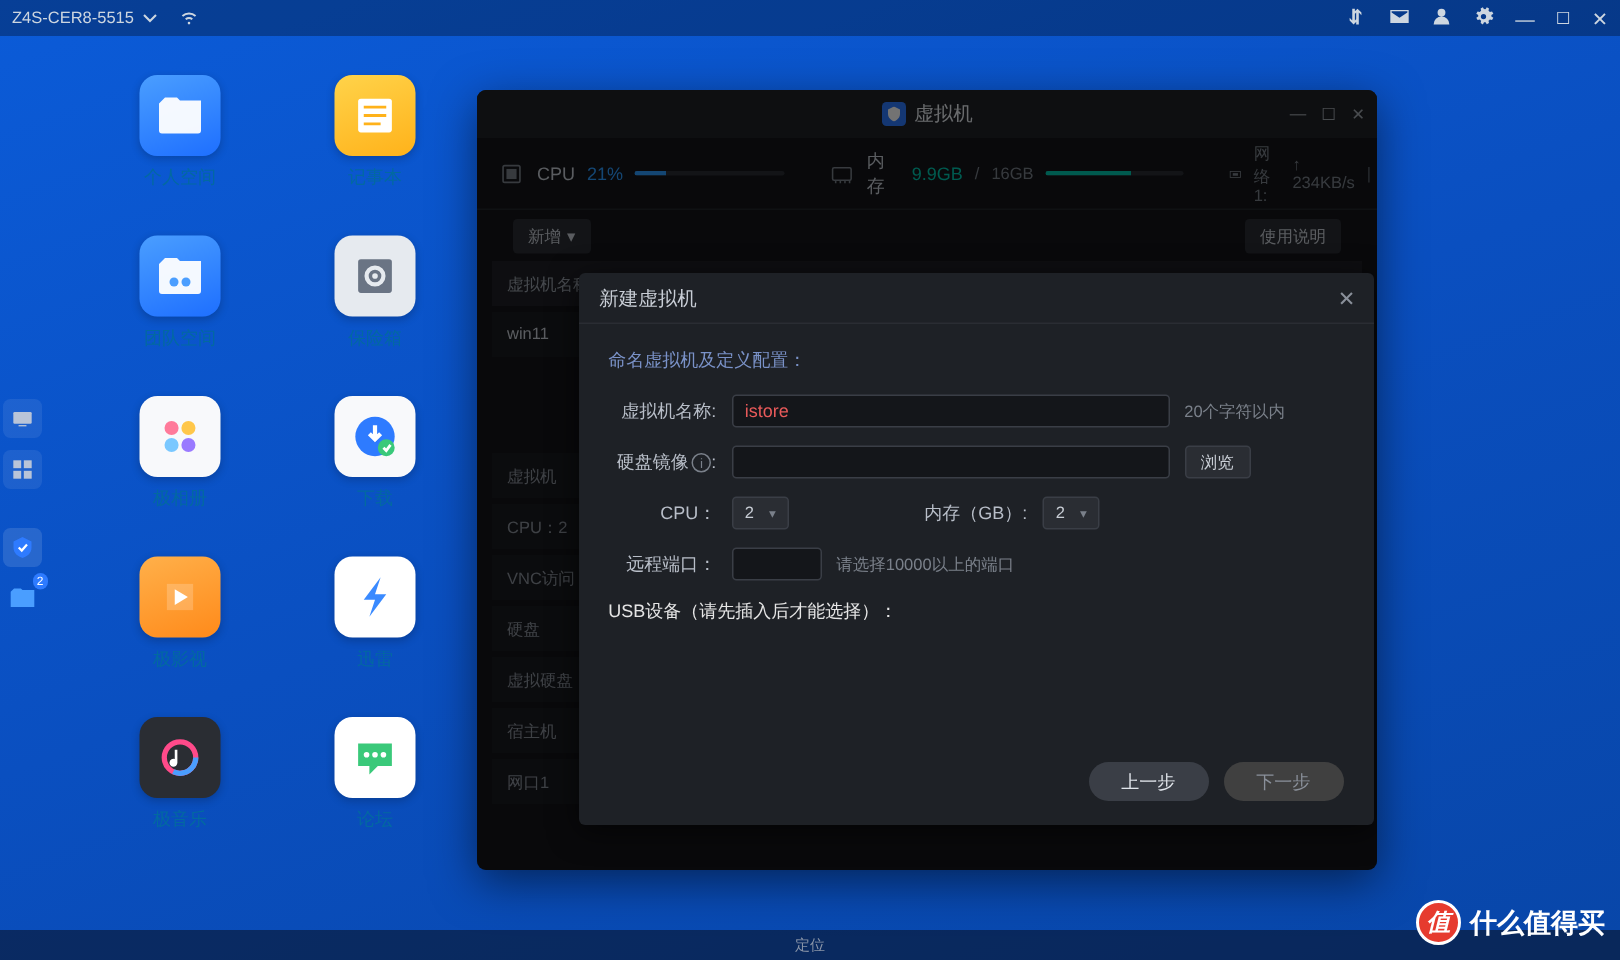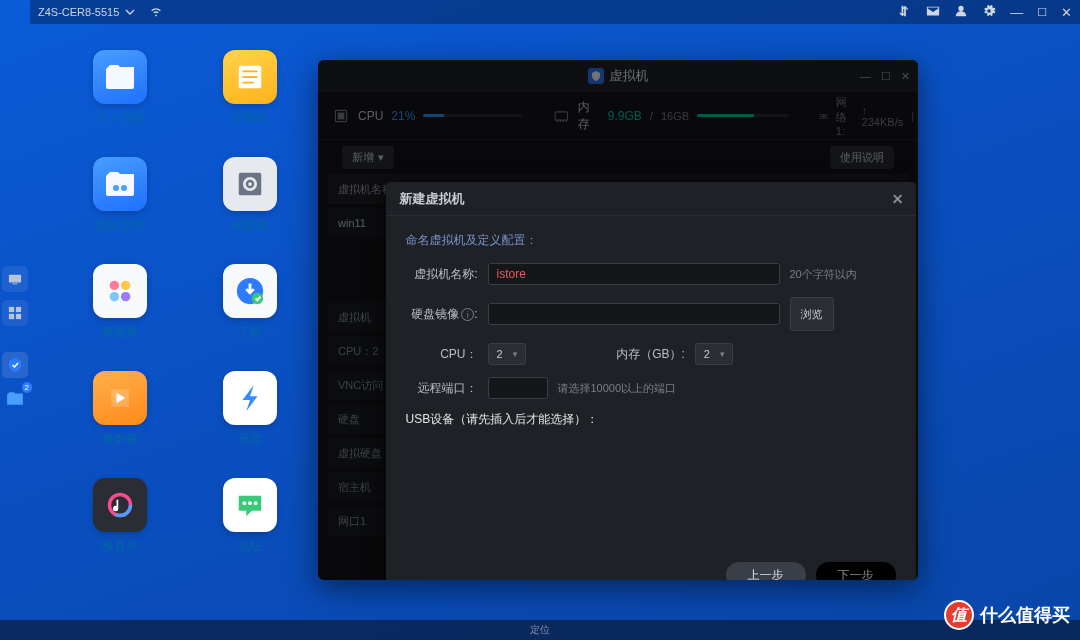--- a/index.html
+++ b/index.html
@@ -1,19 +1,19 @@
 <!DOCTYPE html>
 <html><head>
 <meta charset="utf-8">
 <style>
 * { margin: 0; padding: 0; box-sizing: border-box; font-family: "Microsoft YaHei", "PingFang SC", sans-serif; }
 body { width: 1080px; height: 640px; overflow: hidden; background: linear-gradient(160deg, #0b5bd8 0%, #0a4fc0 50%, #0846a8 100%); position: relative; }
 
 
-.taskbar { height: 24px; background: rgba(0,0,0,0.3); display: flex; align-items: center; padding: 0 8px; color: #cdd6e0; font-size: 11px; margin-left: 30px; }
+.taskbar { height: 24px; background: rgba(0,0,0,0.3); display: flex; align-items: center; padding: 0 8px; color: #cdd6e0; font-size: 11px; }
 .taskbar .hostname { display: flex; align-items: center; gap: 6px; cursor: pointer; }
 .taskbar .hostname svg { width: 10px; height: 10px; }
 .taskbar .wifi { margin-left: 14px; }
 .taskbar .spacer { flex: 1; }
 .taskbar .tray { display: flex; gap: 14px; align-items: center; }
 .taskbar .tray > * { cursor: pointer; }
 .tray svg { width: 14px; height: 14px; fill: #cdd6e0; }
 
 
 .launcher { position: absolute; left: 0; top: 260px; width: 30px; display: flex; flex-direction: column; gap: 8px; align-items: center; padding: 6px 0; }
@@ -55,38 +55,38 @@
 .tbtn { background: #2a2d33; padding: 4px 10px; border-radius: 3px; font-size: 11px; color: #c8cdd5; cursor: pointer; display: flex; align-items: center; gap: 4px; }
 .tbtn.right { margin-left: auto; }
 .vm-body { padding: 0 10px; }
 .vm-row { height: 30px; display: flex; align-items: center; background: #1a1c20; margin-bottom: 4px; padding: 0 10px; font-size: 11px; color: #8a909a; }
 .vm-row.header { background: #1f2126; color: #9aa0aa; }
 .vm-row .cell1 { width: 60px; }
 
 
 .modal-back { position: absolute; inset: 0; background: rgba(0,0,0,0.55); display: flex; align-items: flex-start; justify-content: center; }
 .modal { margin-top: 122px; margin-left: 65px; width: 530px; background: #1e2126; border-radius: 4px; box-shadow: 0 4px 20px rgba(0,0,0,0.6); color: #c8cdd5; font-size: 12px; }
-.modal-h { height: 34px; display: flex; align-items: center; padding: 0 14px; font-size: 13px; font-weight: 700; border-bottom: 1px solid #2a2d33; position: relative; }
+.modal-h { height: 34px; display: flex; align-items: center; padding: 0 14px; font-size: 13px; font-weight: 400; border-bottom: 1px solid #2a2d33; position: relative; }
 .modal-h .x { position: absolute; right: 12px; color: #8a909a; cursor: pointer; font-size: 14px; }
 .modal-b { padding: 16px 20px 10px; }
 .mb-title { color: #7a92c8; font-size: 12px; margin-bottom: 14px; }
 .mrow { display: flex; align-items: center; margin-bottom: 12px; gap: 10px; }
 .mrow .lbl { width: 72px; text-align: right; color: #b8bec8; font-size: 12px; }
 .mrow input[type=text] { background: #14161a; border: 1px solid #3a3e46; border-radius: 3px; height: 22px; padding: 0 8px; color: #e85a5a; font-size: 12px; outline: none; }
 .mrow input.w260 { width: 292px; }
 .mrow input.w60 { width: 60px; color: #c8cdd5; }
 .mrow .hint { color: #7a808a; font-size: 11px; }
 .msel { background: #2a2d33; border: 1px solid #3a3e46; border-radius: 3px; height: 22px; padding: 0 8px; color: #c8cdd5; font-size: 11px; display: flex; align-items: center; gap: 6px; cursor: pointer; }
 .msel::after { content: "▾"; font-size: 9px; color: #7a808a; margin-left: 4px; }
-.btn-browse { background: #2a2d33; border: 1px solid #3a3e46; border-radius: 3px; height: 22px; padding: 16px 10px; color: #c8cdd5; font-size: 11px; cursor: pointer; display: flex; align-items: center; }
+.btn-browse { background: #2a2d33; border: 1px solid #3a3e46; border-radius: 3px; height: 22px; padding: 4px 10px; color: #c8cdd5; font-size: 11px; cursor: pointer; display: flex; align-items: center; }
 .info-ic { width: 13px; height: 13px; border: 1px solid #7a808a; border-radius: 50%; display: inline-flex; align-items: center; justify-content: center; font-size: 9px; color: #7a808a; margin-left: 2px; }
 .modal-f { display: flex; justify-content: flex-end; gap: 10px; padding: 10px 20px 16px; }
-.fbtn { height: 26px; padding: 0 22px; border-radius: 13px; font-size: 12px; display: flex; align-items: center; cursor: pointer; margin-top: 42px; }
+.fbtn { height: 26px; padding: 0 22px; border-radius: 13px; font-size: 12px; display: flex; align-items: center; cursor: pointer; }
 .fbtn.sec { background: #3a3e46; color: #e0e4ea; }
-.fbtn.pri { background: #000000; color: #8a909a; }
+.fbtn.pri { background: #404040; color: #8a909a; }
 
 
 .watermark { position: absolute; right: 10px; bottom: 10px; display: flex; align-items: center; gap: 6px; color: #fff; font-size: 18px; font-weight: 600; }
 .watermark .circ { width: 30px; height: 30px; border-radius: 50%; background: #e63b2e; display: flex; align-items: center; justify-content: center; font-size: 16px; font-style: italic; border: 2px solid #fff; }
 
 .bottombar { position: absolute; bottom: 0; left: 0; right: 0; height: 20px; background: rgba(10,20,40,0.6); display: flex; align-items: center; justify-content: center; color: #8a95a8; font-size: 10px; }
 </style>
 </head>
 <body>
 

